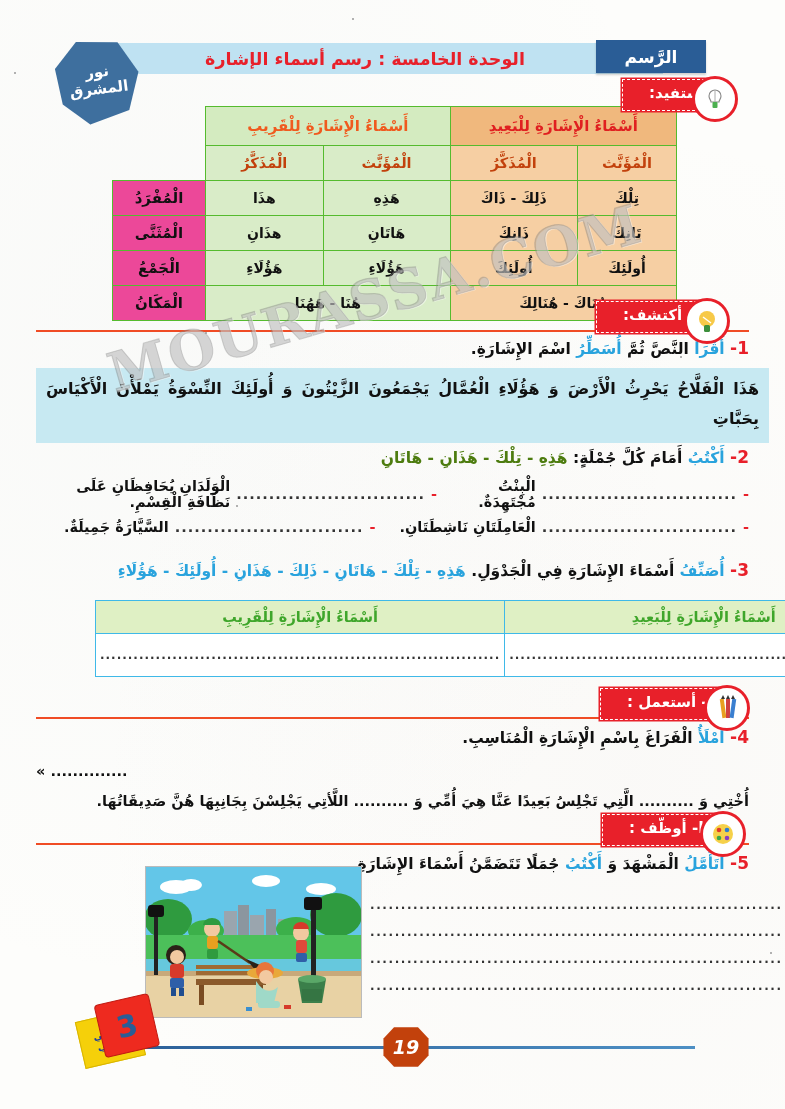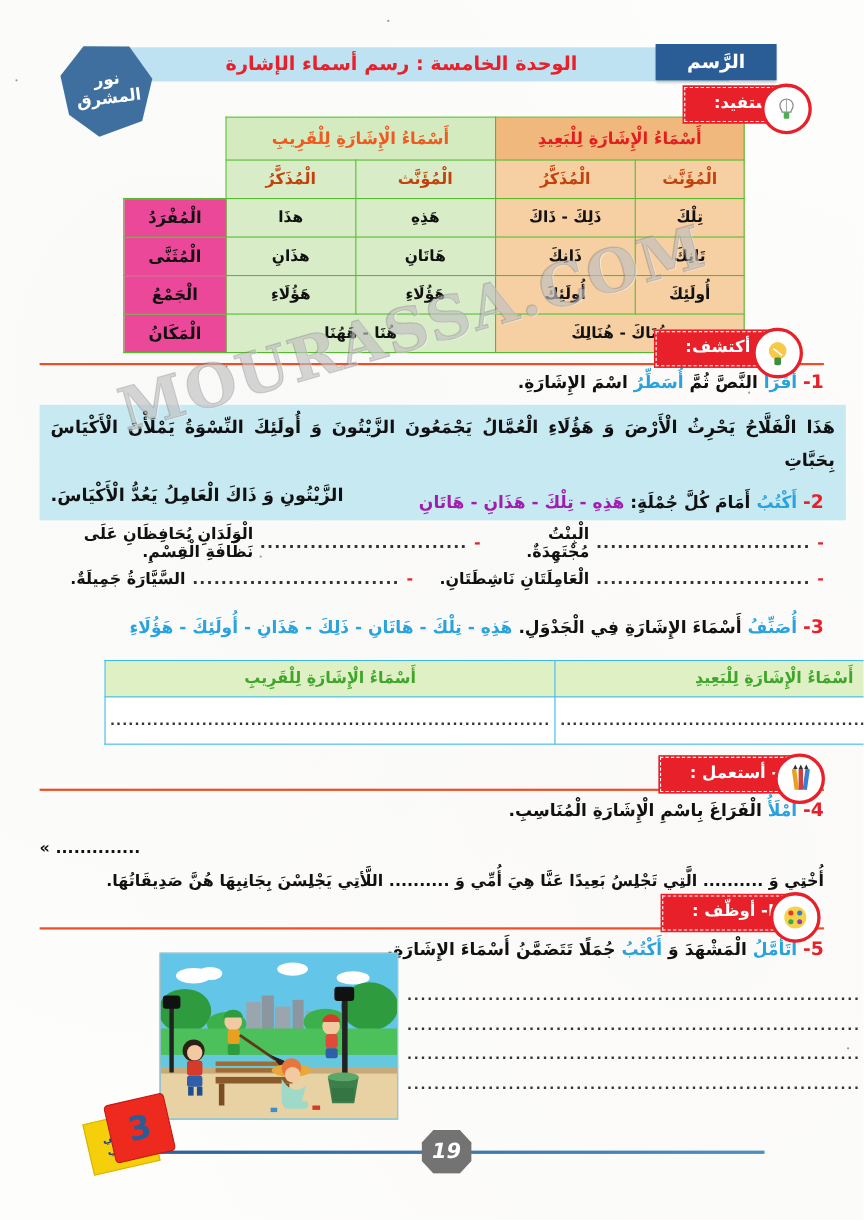--- a/index.html
+++ b/index.html
@@ -105,21 +105,21 @@
   }
   .tbl .blank{border:none;background:transparent;}
 
   
   .q{
     position:absolute;font-weight:bold;font-size:15.5px;color:#111;
     white-space:nowrap;
   }
   .qnum{color:#e8202a;font-weight:bold;font-size:17px;}
   .kw-blue{color:#29a3dd;}
-  .kw-green{color:#a21caf;}
+  .kw-green{color:#4d7c0f;}
 
   .passage{
     position:absolute;left:36px;top:368px;width:713px;
     background:#c7e9f2;
     padding:6px 10px 8px;
     font-size:16px;font-weight:bold;line-height:1.9;
     text-align:justify;color:#111;
   }
   .passage .last{display:block;text-align:left;}
 
@@ -153,21 +153,21 @@
     border-bottom:0;direction:ltr;text-align:left;
   }
 
   
   .botline{
     position:absolute;left:95px;top:1046px;width:600px;height:3px;
     background:linear-gradient(90deg,#2a5d96,#4d8fc4);
   }
   .pagenum{
     position:absolute;left:382px;top:1026px;width:48px;height:42px;
-    background:#737373;color:#fff;font-weight:bold;font-size:19px;
+    background:#c2410c;color:#fff;font-weight:bold;font-size:19px;
     display:flex;align-items:center;justify-content:center;
     clip-path:polygon(25% 3%,75% 3%,97% 30%,97% 70%,75% 97%,25% 97%,3% 70%,3% 30%);
     font-style:italic;
   }
   .term-badge{
     position:absolute;left:78px;top:1000px;width:86px;height:62px;
     transform:rotate(-13deg);
   }
   .term-badge .yellow{
     position:absolute;left:0;top:12px;width:60px;height:46px;
@@ -267,21 +267,20 @@
   <div class="q" style="right:36px;top:338px;">
     <span class="qnum">1-</span>
     <span class="kw-blue">أَقْرَأُ</span>
     <span>النَّصَّ ثُمَّ</span>
     <span class="kw-blue">أُسَطِّرُ</span>
     <span>اسْمَ الإِشَارَةِ.</span>
   </div>
 
   <div class="passage">
     <span>هَذَا الْفَلَّاحُ يَحْرِثُ الْأَرْضَ وَ هَؤُلَاءِ الْعُمَّالُ يَجْمَعُونَ الزَّيْتُونَ وَ أُولَئِكَ النِّسْوَةُ يَمْلَأْنَ الْأَكْيَاسَ بِحَبَّاتِ</span>
-    <span class="last">الزَّيْتُونِ وَ ذَاكَ الْعَامِلُ يَعُدُّ الْأَكْيَاسَ.</span>
   </div>
 
   <div class="q" style="right:36px;top:447px;">
     <span class="qnum">2-</span>
     <span class="kw-blue">أَكْتُبُ</span>
     <span>أَمَامَ كُلَّ جُمْلَةٍ:</span>
     <span class="kw-green">هَذِهِ - تِلْكَ - هَذَانِ - هَاتَانِ</span>
   </div>
 
   <div style="position:absolute;right:36px;top:478px;width:713px;font-size:14.5px;font-weight:bold;">

